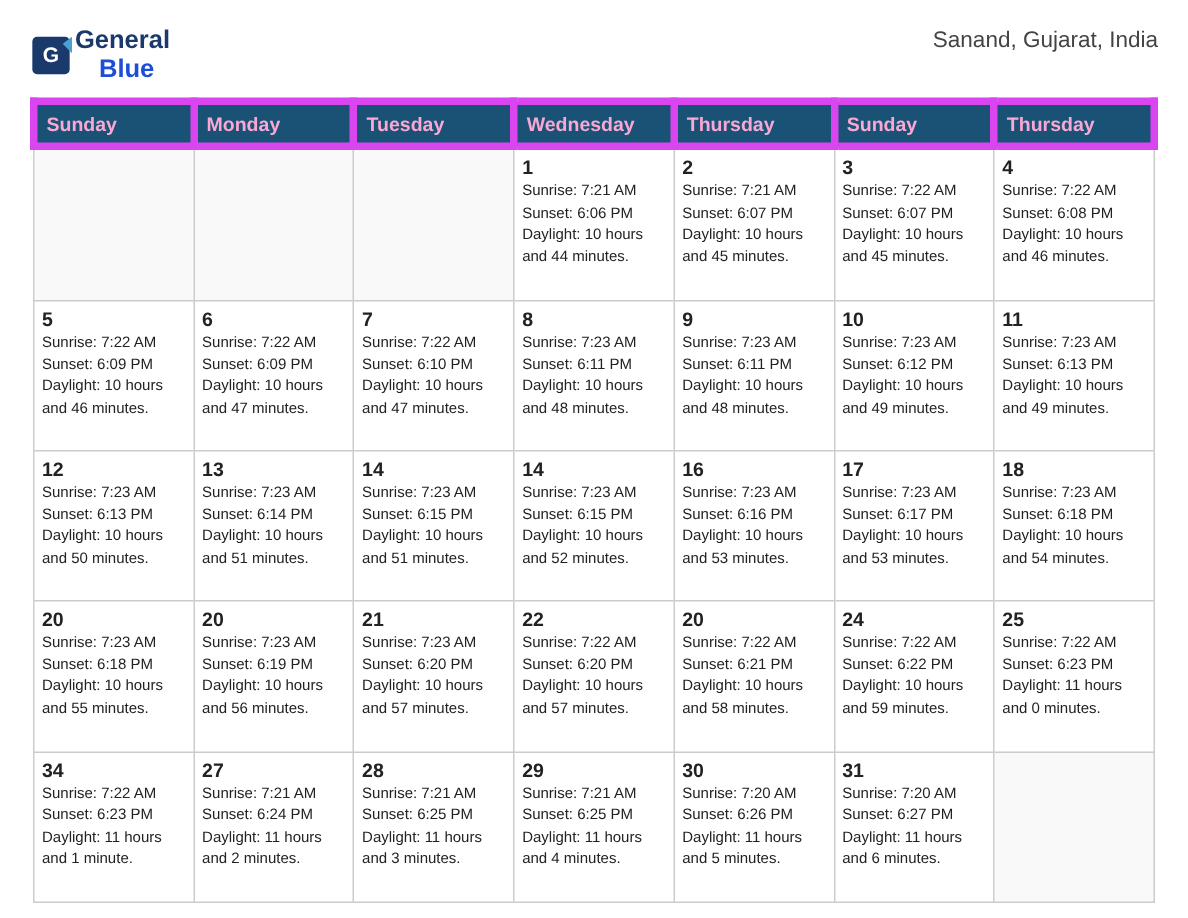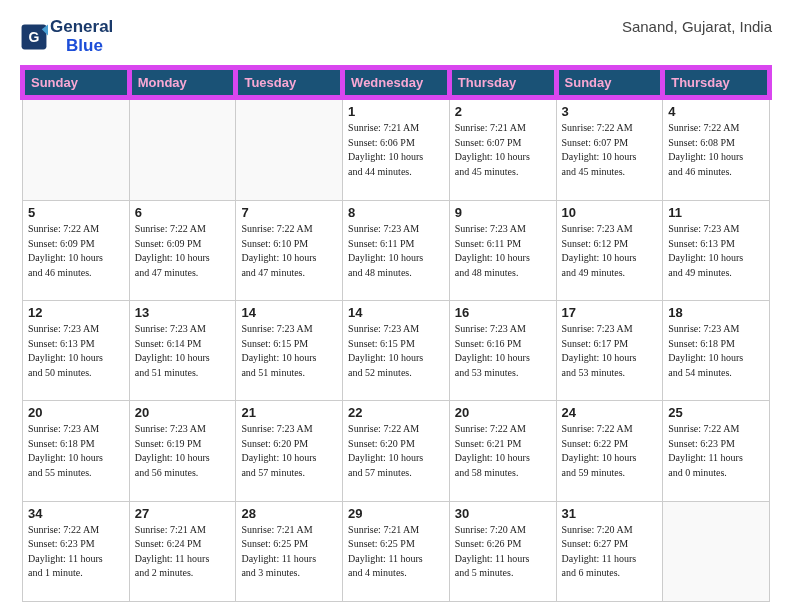--- a/index.html
+++ b/index.html
@@ -75,21 +75,20 @@
     .day-num {
       font-size: 13px;
       font-weight: bold;
       display: block;
       margin-bottom: 2px;
     }
     .day-info {
       font-size: 10px;
       color: #222;
       line-height: 1.45;
-      font-family: Liberation Serif, serif;
     }
     tr.week-row td {
       height: 82px;
     }
   </style>
 </head>
 <body>
 
 <div class="page">
   <div class="header">

